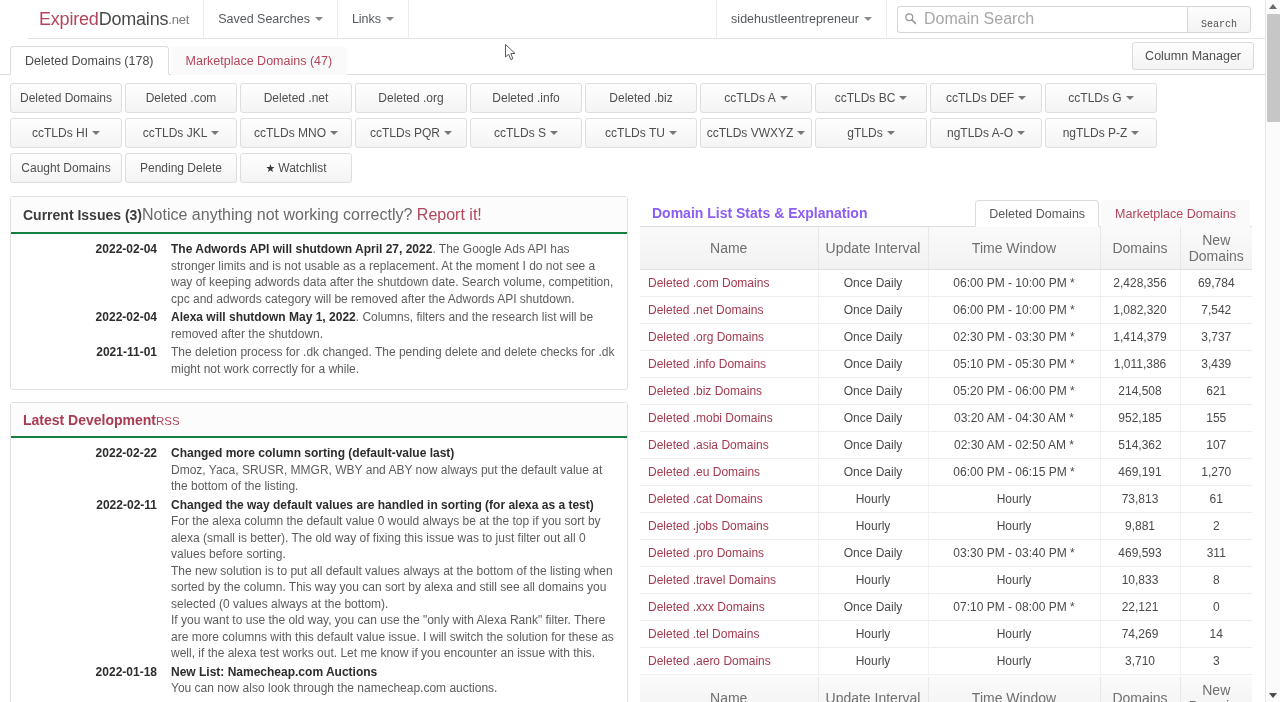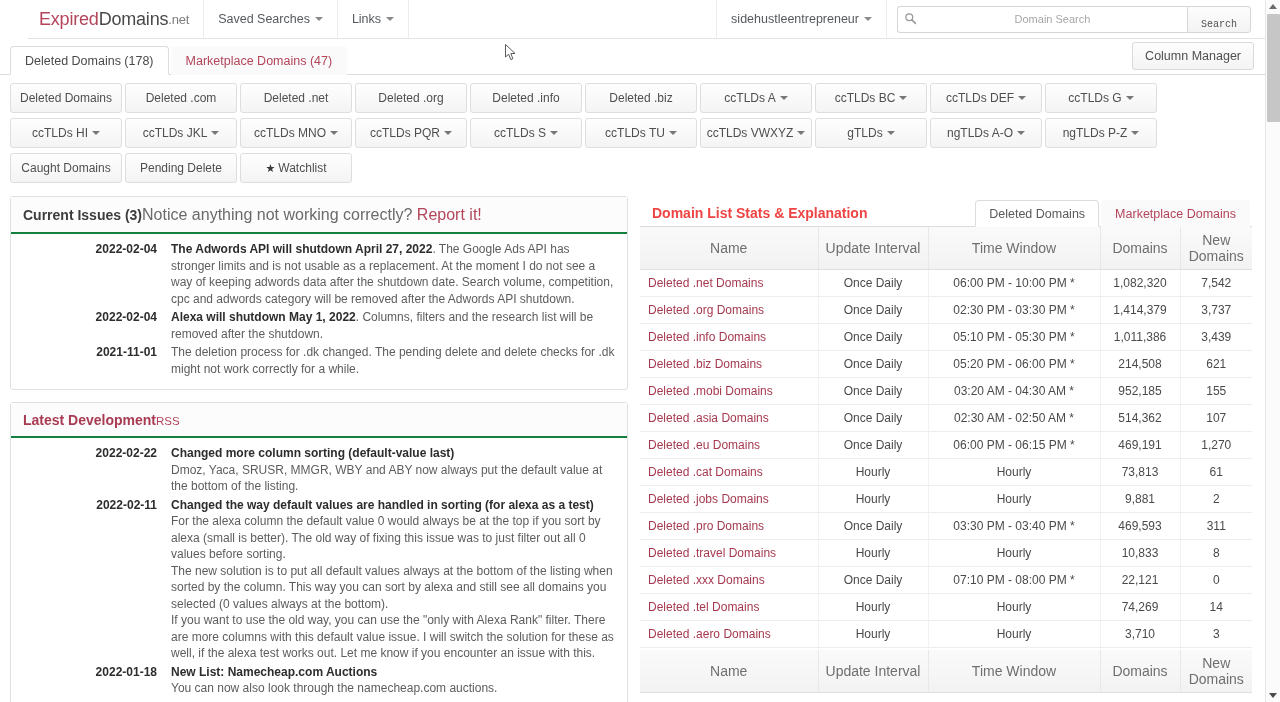--- a/index.html
+++ b/index.html
@@ -74,26 +74,25 @@
     position: relative;
     width: 290px;
   }
   .search-field input {
     width: 100%;
     height: 27px;
     border: 1px solid #d6d6d6;
     border-right: none;
     border-radius: 3px 0 0 3px;
     padding: 0 6px 0 26px;
-    font-size: 11px;
+    font-size: 16px;
     font-family: "Liberation Sans", sans-serif;
     color: #555;
     outline: none;
     background: #fff;
-    text-align: center;
   }
   .search-field input::placeholder { color: #a7a7a7; }
   .mag {
     position: absolute; left: 7px; top: 6px;
     width: 13px; height: 13px;
     pointer-events: none;
   }
   .search-btn {
     height: 27px;
     padding: 12px 13px;
@@ -227,21 +226,21 @@
     display: flex;
     align-items: flex-end;
     justify-content: space-between;
     padding: 8px 0 0 12px;
     border-bottom: 1px solid #dcdcdc;
     height: 31px;
   }
   .stats-title {
     font-size: 14px;
     font-weight: bold;
-    color: #ef4444;
+    color: #8b5cf6;
     padding-bottom: 5px;
   }
   .stats-tabs { display: flex; align-items: flex-end; margin-bottom: -1px; }
   .stab {
     padding: 6px 13px 5px;
     font-size: 12.5px;
     color: #b3445a;
     border: 1px solid transparent;
     border-radius: 4px 4px 0 0;
     background: #fafafa;
@@ -500,20 +499,27 @@
             <tr>
               <th>Name</th>
               <th>Update Interval</th>
               <th>Time Window</th>
               <th>Domains</th>
               <th>New Domains</th>
             </tr>
           </thead>
           <tbody id="stats-tbody">
               <tr>
+                <td class="c-name"><a href="#">Deleted .com Domains</a></td>
+                <td class="c-ui">Once Daily</td>
+                <td class="c-tw">06:00 PM - 10:00 PM *</td>
+                <td class="c-dom">2,428,356</td>
+                <td class="c-new">69,784</td>
+              </tr>
+              <tr>
                 <td class="c-name"><a href="#">Deleted .net Domains</a></td>
                 <td class="c-ui">Once Daily</td>
                 <td class="c-tw">06:00 PM - 10:00 PM *</td>
                 <td class="c-dom">1,082,320</td>
                 <td class="c-new">7,542</td>
               </tr>
               <tr>
                 <td class="c-name"><a href="#">Deleted .org Domains</a></td>
                 <td class="c-ui">Once Daily</td>
                 <td class="c-tw">02:30 PM - 03:30 PM *</td>

